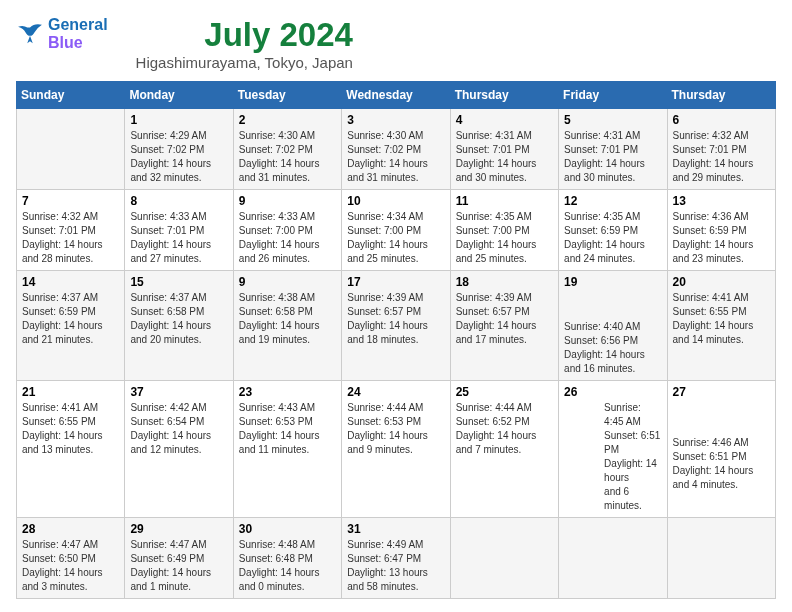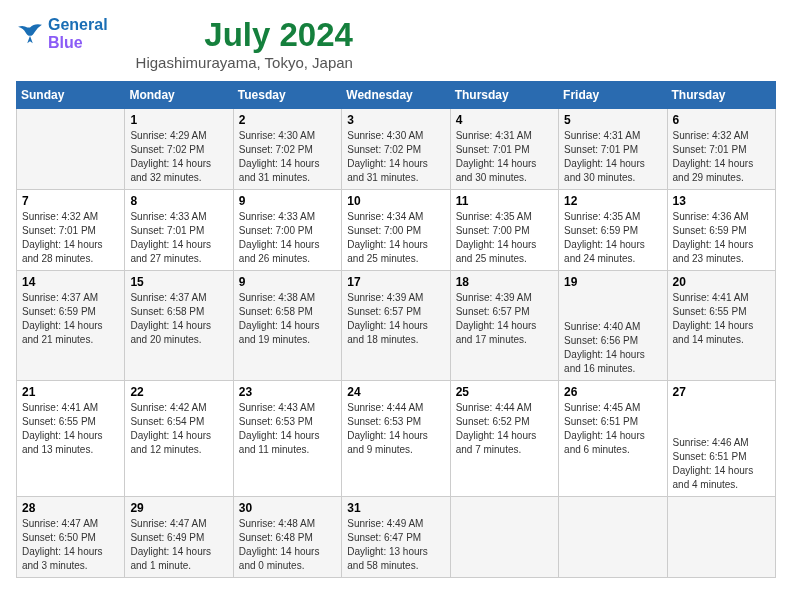--- a/index.html
+++ b/index.html
@@ -264,21 +264,21 @@
       </tr>
       <tr>
         <td>
           <span class="day-num">21</span>
           <div class="day-info" style="white-space: pre-line;">Sunrise: 4:41 AM
 Sunset: 6:55 PM
 Daylight: 14 hours
 and 13 minutes.</div>
         </td>
         <td>
-          <span class="day-num">22</span>
+          <span class="day-num">37</span>
           <div class="day-info" style="white-space: pre-line;">Sunrise: 4:42 AM
 Sunset: 6:54 PM
 Daylight: 14 hours
 and 12 minutes.</div>
         </td>
         <td>
           <span class="day-num">23</span>
           <div class="day-info" style="white-space: pre-line;">Sunrise: 4:43 AM
 Sunset: 6:53 PM
 Daylight: 14 hours
@@ -293,21 +293,21 @@
         </td>
         <td>
           <span class="day-num">25</span>
           <div class="day-info" style="white-space: pre-line;">Sunrise: 4:44 AM
 Sunset: 6:52 PM
 Daylight: 14 hours
 and 7 minutes.</div>
         </td>
         <td>
           <span class="day-num">26</span>
-          <div class="day-info" style="white-space: pre-line;">Sunrise: 4:45 AM
+          <div class="day-info" style="white-space: pre-line; margin-left: 40px;">Sunrise: 4:45 AM
 Sunset: 6:51 PM
 Daylight: 14 hours
 and 6 minutes.</div>
         </td>
         <td>
           <span class="day-num">27</span>
           <div class="day-info" style="white-space: pre-line; margin-top: 37px;">Sunrise: 4:46 AM
 Sunset: 6:51 PM
 Daylight: 14 hours
 and 4 minutes.</div>

